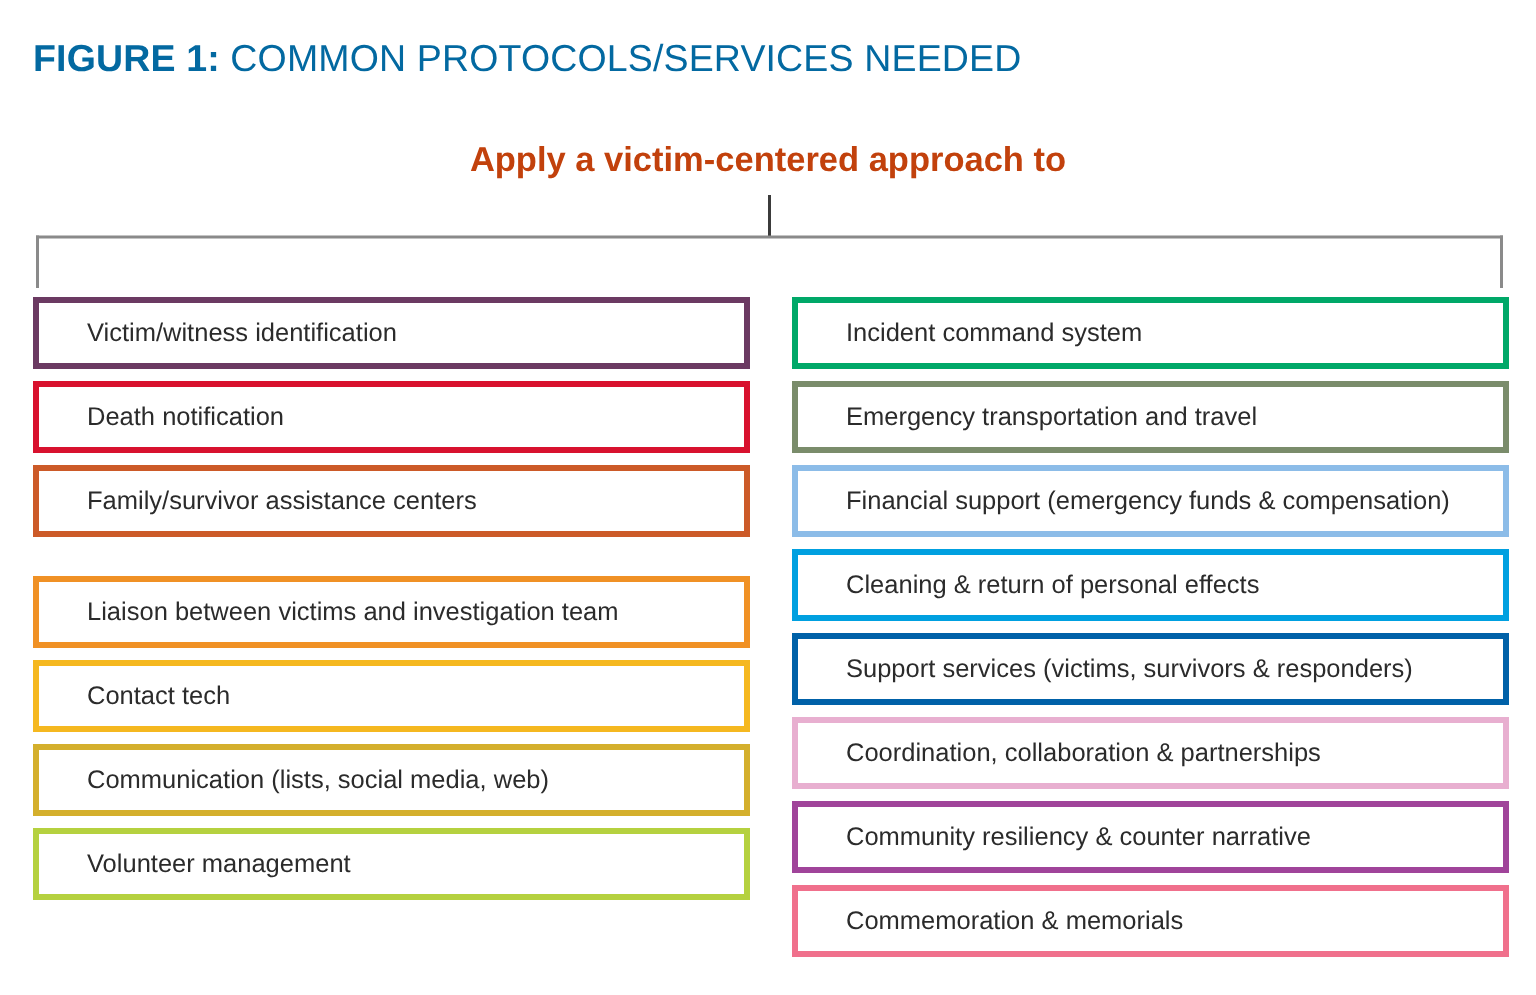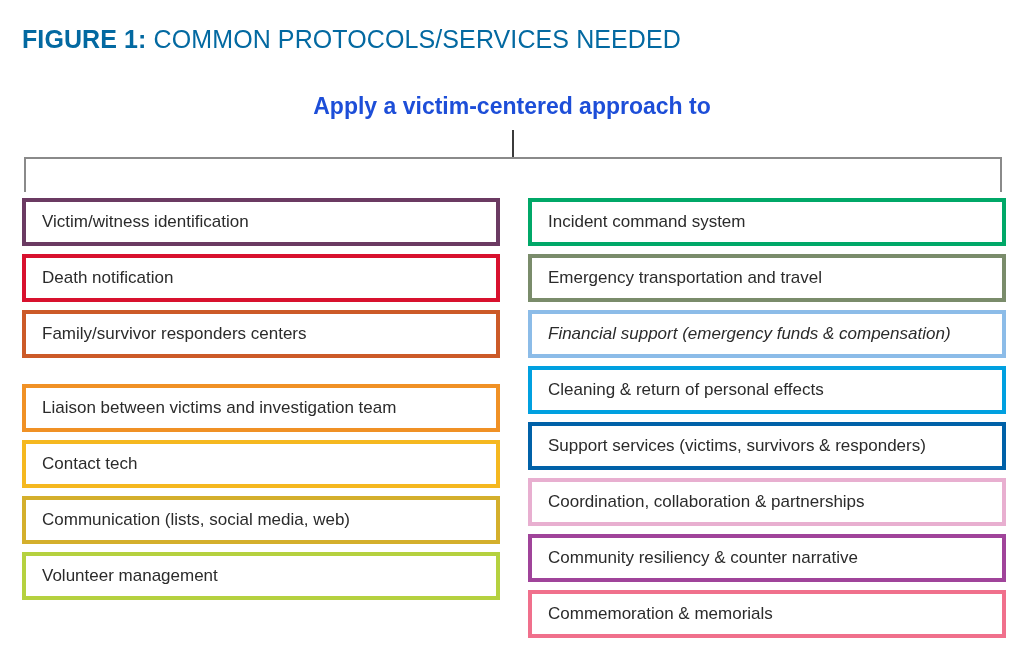--- a/index.html
+++ b/index.html
@@ -44,21 +44,21 @@
   
   .figure-subtitle {
     position: absolute;
     left: 0;
     top: 92px;
     width: 1024px;
     text-align: center;
     font-size: 23px;
     font-weight: bold;
     line-height: 28px;
-    color: #1d4ed8;
+    color: #c2410c;
   }
 
   
   .bracket {
     position: absolute;
     left: 0;
     top: 130px;
     width: 1024px;
     height: 62px;
     pointer-events: none;
@@ -106,21 +106,21 @@
   .service-box {
     box-sizing: border-box;
     width: 100%;
     height: 48px;
     margin-bottom: 8px;
     background: #ffffff;
     border-style: solid;
     border-width: 4px;
     display: flex;
     align-items: center;
-    padding: 0 0 0 16px;
+    padding: 0 0 0 32px;
   }
   .service-box:last-child {
     margin-bottom: 0;
   }
   .service-label {
     font-size: 17px;
     line-height: 20px;
     color: #2b2b2b;
     white-space: nowrap;
   }
@@ -145,21 +145,21 @@
 
   <div class="columns">
     <div class="column left" id="column-left">
         <div class="service-box" style="border-color: rgb(107, 58, 98);">
           <span class="service-label">Victim/witness identification</span>
         </div>
         <div class="service-box" style="border-color: rgb(216, 17, 46);">
           <span class="service-label">Death notification</span>
         </div>
         <div class="service-box" style="border-color: rgb(204, 90, 40);">
-          <span class="service-label">Family/survivor responders centers</span>
+          <span class="service-label">Family/survivor assistance centers</span>
         </div>
         <div class="service-box" style="border-color: rgb(240, 145, 37); margin-top: 26px;">
           <span class="service-label">Liaison between victims and investigation team</span>
         </div>
         <div class="service-box" style="border-color: rgb(245, 184, 32);">
           <span class="service-label">Contact tech</span>
         </div>
         <div class="service-box" style="border-color: rgb(212, 175, 44);">
           <span class="service-label">Communication (lists, social media, web)</span>
         </div>
@@ -167,21 +167,21 @@
           <span class="service-label">Volunteer management</span>
         </div>
       </div>
     <div class="column right" id="column-right">
         <div class="service-box" style="border-color: rgb(0, 168, 104);">
           <span class="service-label">Incident command system</span>
         </div>
         <div class="service-box" style="border-color: rgb(122, 140, 107); align-items: center;">
           <span class="service-label">Emergency transportation and travel</span>
         </div>
-        <div class="service-box" style="border-color: rgb(140, 188, 232); font-style: italic;">
+        <div class="service-box" style="border-color: rgb(140, 188, 232);">
           <span class="service-label">Financial support (emergency funds &amp; compensation)</span>
         </div>
         <div class="service-box" style="border-color: rgb(0, 160, 224);">
           <span class="service-label">Cleaning &amp; return of personal effects</span>
         </div>
         <div class="service-box" style="border-color: rgb(0, 97, 168);">
           <span class="service-label">Support services (victims, survivors &amp; responders)</span>
         </div>
         <div class="service-box" style="border-color: rgb(232, 175, 208);">
           <span class="service-label">Coordination, collaboration &amp; partnerships</span>

